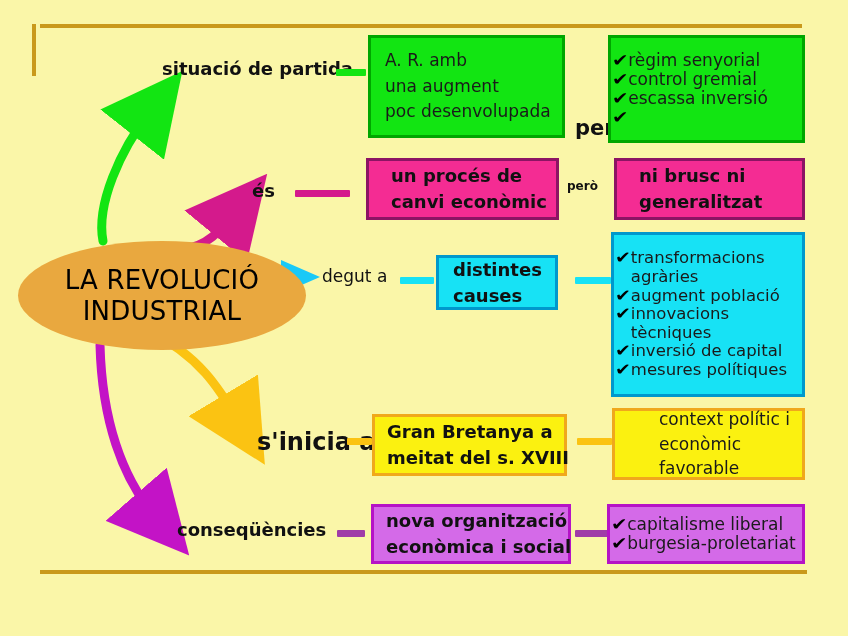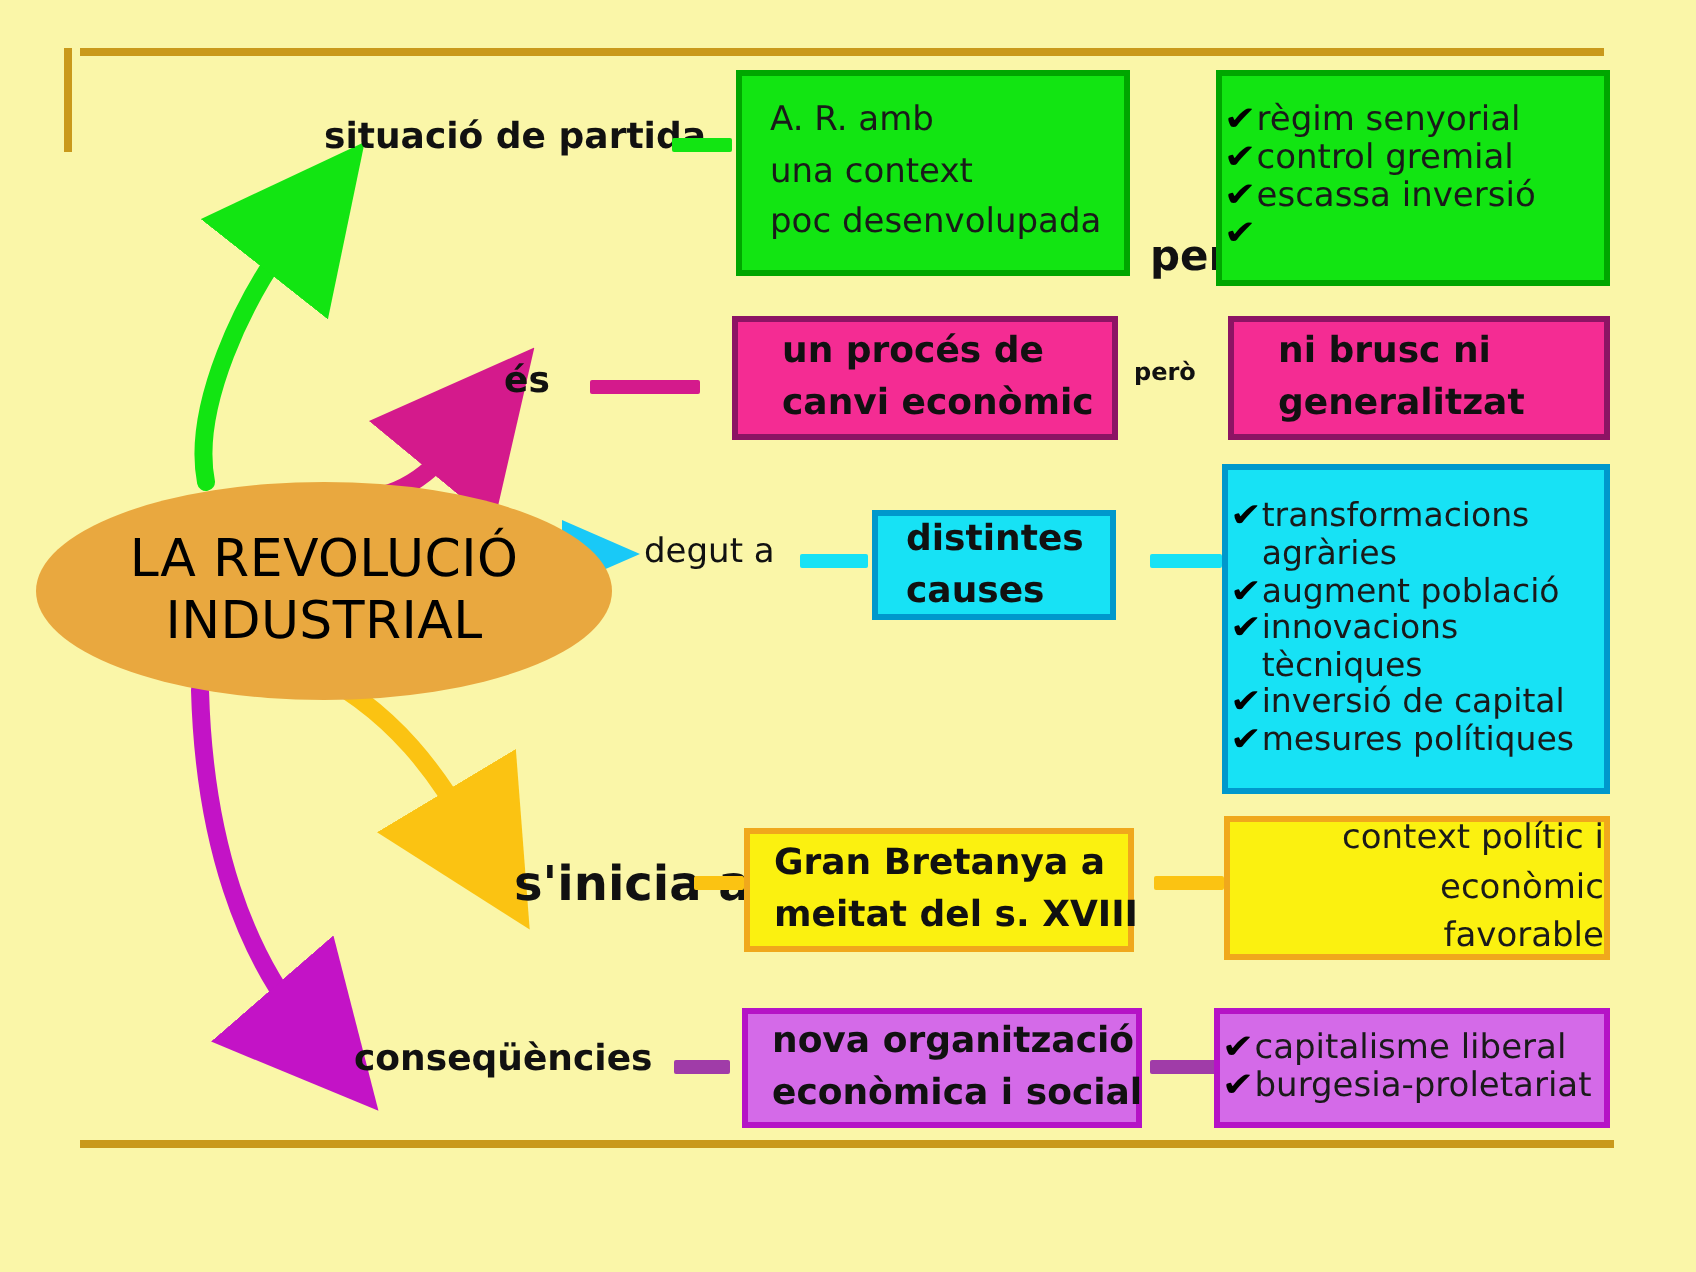--- a/index.html
+++ b/index.html
@@ -108,21 +108,21 @@
   <div class="abs ellipse">
     <span>LA REVOLUCIÓ</span>
     <span>INDUSTRIAL</span>
   </div>
 
   <div class="side-label" style="left:162px;top:58px;font-size:18px;">situació de partida</div>
   <div class="dash green" style="left:336px;top:69px;width:30px;"></div>
 
   <div class="abs box green-fill" style="left:368px;top:35px;width:197px;height:103px;padding:6px 0 6px 14px;font-size:17px;line-height:1.52;">
     <div class="line plain-txt">A. R. amb</div>
-    <div class="line plain-txt">una context</div>
+    <div class="line plain-txt">una augment</div>
     <div class="line plain-txt">poc desenvolupada</div>
   </div>
 
   <div class="conn-word" style="left:575px;top:72px;font-size:21px;margin-top:44px;">per</div>
 
   <div class="abs box green-fill chk-list" style="left:608px;top:35px;width:197px;height:108px;padding:4px 0 4px 2px;font-size:17px;">
     <div class="chk-row">
       <span class="chk">✔</span>
       <span class="chk-text">règim senyorial</span>
     </div>
@@ -198,21 +198,21 @@
   <div class="side-label" style="left:257px;top:428px;font-size:24px;">s'inicia a</div>
   <div class="dash yellow" style="left:347px;top:438px;width:25px;"></div>
 
   <div class="abs box yellow-fill" style="left:372px;top:414px;width:195px;height:62px;padding-left:12px;font-size:18px;line-height:1.46;">
     <div class="line bold-txt">Gran Bretanya a</div>
     <div class="line bold-txt">meitat del s. XVIII</div>
   </div>
 
   <div class="dash yellow" style="left:577px;top:438px;width:35px;"></div>
 
-  <div class="abs box yellow-fill" style="left:612px;top:408px;width:193px;height:72px;padding-left:34px;font-size:17px;line-height:1.44;align-items:flex-end;">
+  <div class="abs box yellow-fill" style="left:612px;top:408px;width:193px;height:72px;padding-left:44px;font-size:17px;line-height:1.44;">
     <div class="line plain-txt">context polític i</div>
     <div class="line plain-txt">econòmic</div>
     <div class="line plain-txt">favorable</div>
   </div>
 
   <div class="side-label" style="left:177px;top:519px;font-size:18px;">conseqüències</div>
   <div class="dash violet" style="left:337px;top:530px;width:28px;"></div>
 
   <div class="abs box violet-fill" style="left:371px;top:504px;width:200px;height:60px;padding-left:12px;font-size:18px;line-height:1.46;">
     <div class="line bold-txt">nova organització</div>

